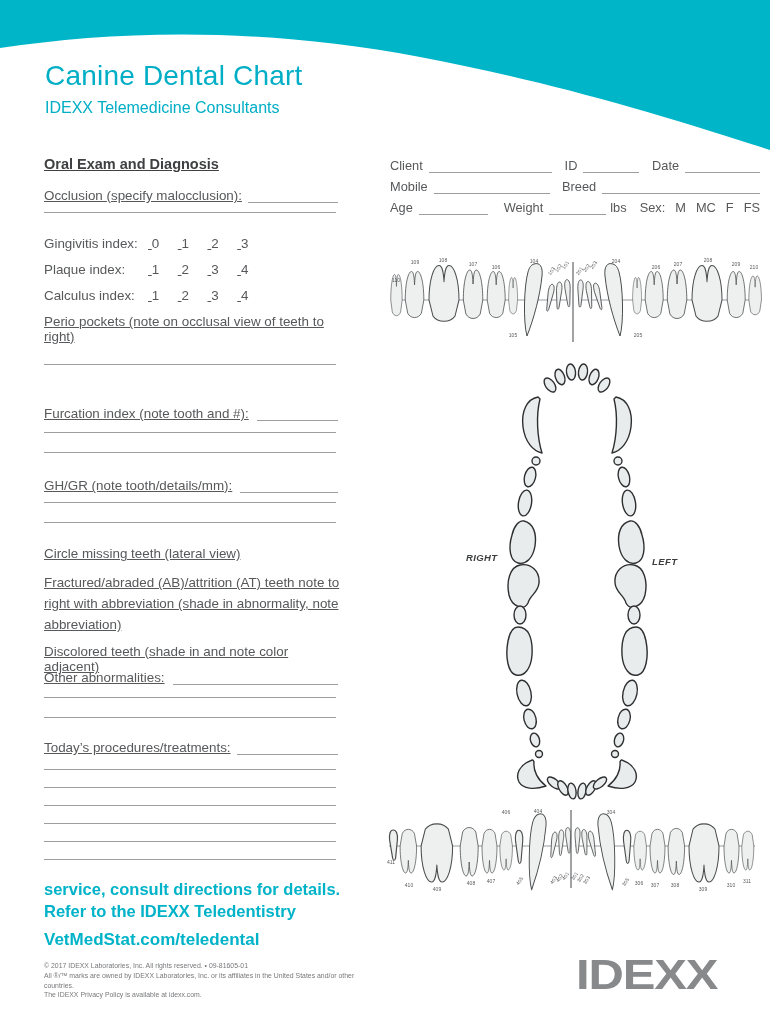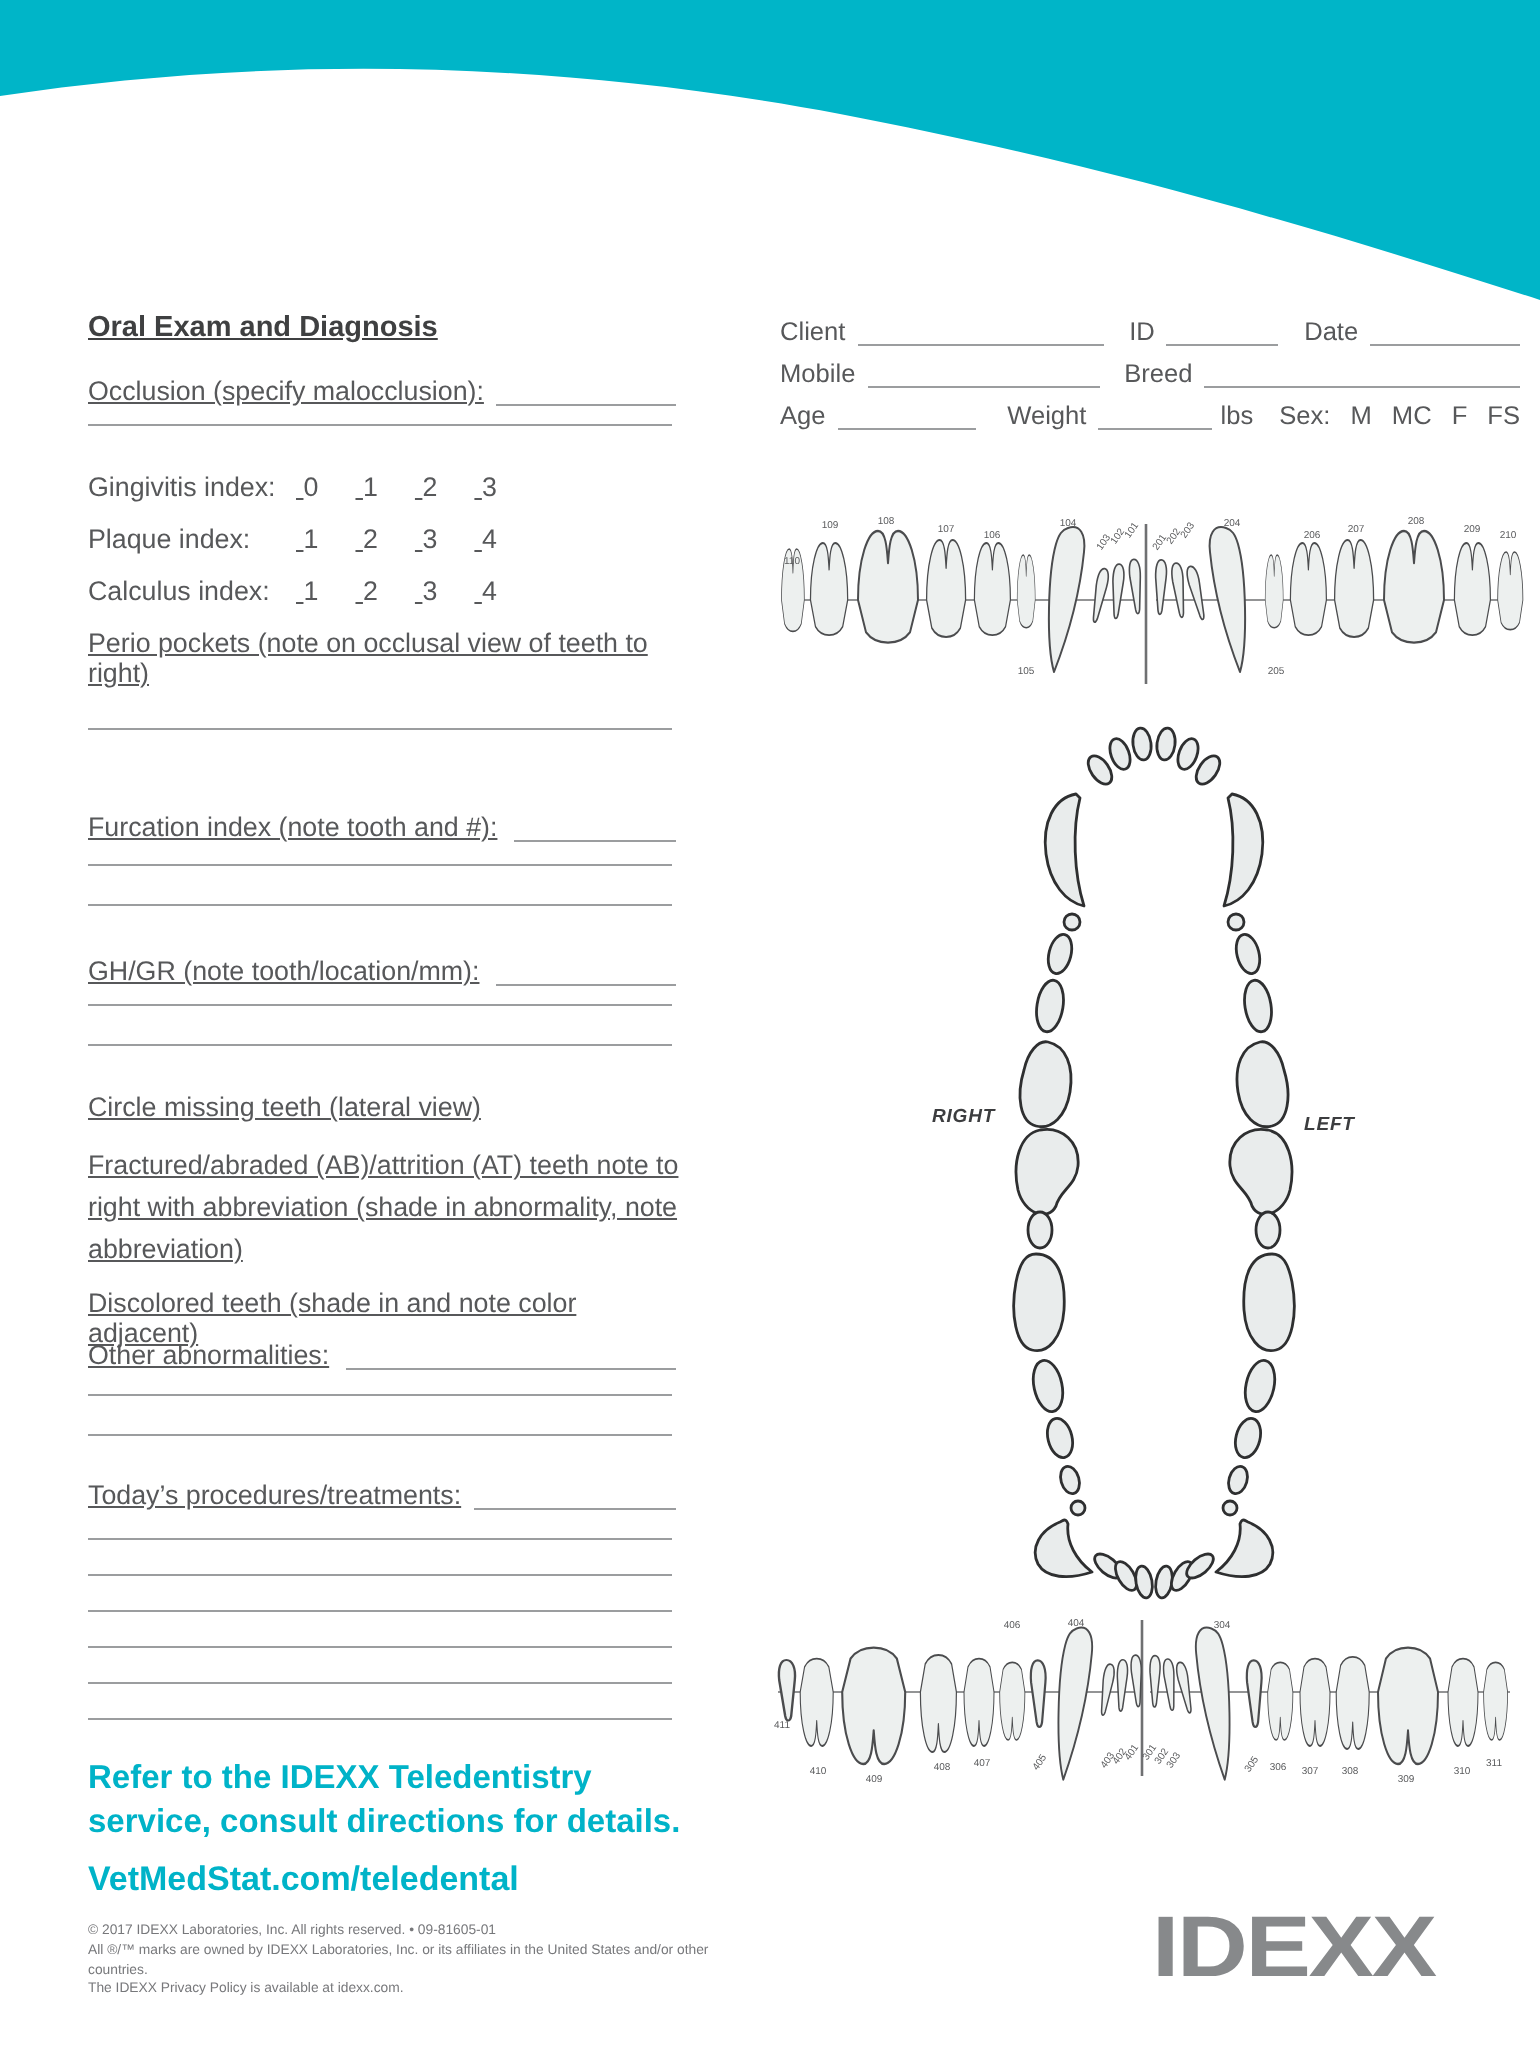--- a/index.html
+++ b/index.html
@@ -40,20 +40,24 @@
 </style>
 </head>
 <body>
 
 <div class="page">
 
   <svg class="swoosh" viewBox="0 0 770 170">
     <path d="M0,0 H770 V150 C640,108 540,80 420,57 C260,27 120,30 0,48 Z" fill="#00b5c8"></path>
   </svg>
 
+  <div class="titleblock">
+    <div class="title">Canine Dental Chart</div>
+    <div class="subtitle">IDEXX Telemedicine Consultants</div>
+  </div>
 
   <h2 class="sect lc" style="top:156px">Oral Exam and Diagnosis</h2>
 
   <div class="lc frow" style="top:188px">
     <span>Occlusion (specify malocclusion):</span>
     <span class="wline grow" style="margin-left:6px"></span>
   </div>
   <div class="fullline" style="top:212px"></div>
 
   <div class="lc" style="top:236px">
@@ -85,21 +89,21 @@
   <div class="fullline" style="top:364px"></div>
 
   <div class="lc frow" style="top:406px">
     <span>Furcation index (note tooth and #):</span>
     <span class="wline grow" style="margin-left:8px"></span>
   </div>
   <div class="fullline" style="top:432px"></div>
   <div class="fullline" style="top:452px"></div>
 
   <div class="lc frow" style="top:478px">
-    <span>GH/GR (note tooth/location/mm):</span>
+    <span>GH/GR (note tooth/details/mm):</span>
     <span class="wline grow" style="margin-left:8px"></span>
   </div>
   <div class="fullline" style="top:502px"></div>
   <div class="fullline" style="top:522px"></div>
 
   <div class="lc" style="top:546px">Circle missing teeth (lateral view)</div>
 
   <div class="lc wide" style="top:572px;line-height:21px">Fractured/abraded (AB)/attrition (AT) teeth note to right with abbreviation (shade in abnormality, note abbreviation)</div>
 
   <div class="lc wide" style="top:644px">Discolored teeth (shade in and note color adjacent)</div>
@@ -310,22 +314,22 @@
       <text class="tno" x="254" y="79">306</text>
       <text class="tno" x="270" y="81">307</text>
       <text class="tno" x="290" y="81">308</text>
       <text class="tno" x="318" y="85">309</text>
       <text class="tno" x="346" y="81">310</text>
       <text class="tno" x="362" y="77">311</text>
     </g>
   </svg>
 
   <div class="callout">
+    <div>service, consult directions for details.</div>
     <div>Refer to the IDEXX Teledentistry</div>
-    <div>service, consult directions for details.</div>
   </div>
   <div class="url">VetMedStat.com/teledental</div>
 
   <div class="fineprint">
     <div>© 2017 IDEXX Laboratories, Inc. All rights reserved. • 09-81605-01</div>
     <div>All ®/™ marks are owned by IDEXX Laboratories, Inc. or its affiliates in the United States and/or other countries.</div>
     <div>The IDEXX Privacy Policy is available at idexx.com.</div>
   </div>
 
   <div class="logo">IDEXX</div>

